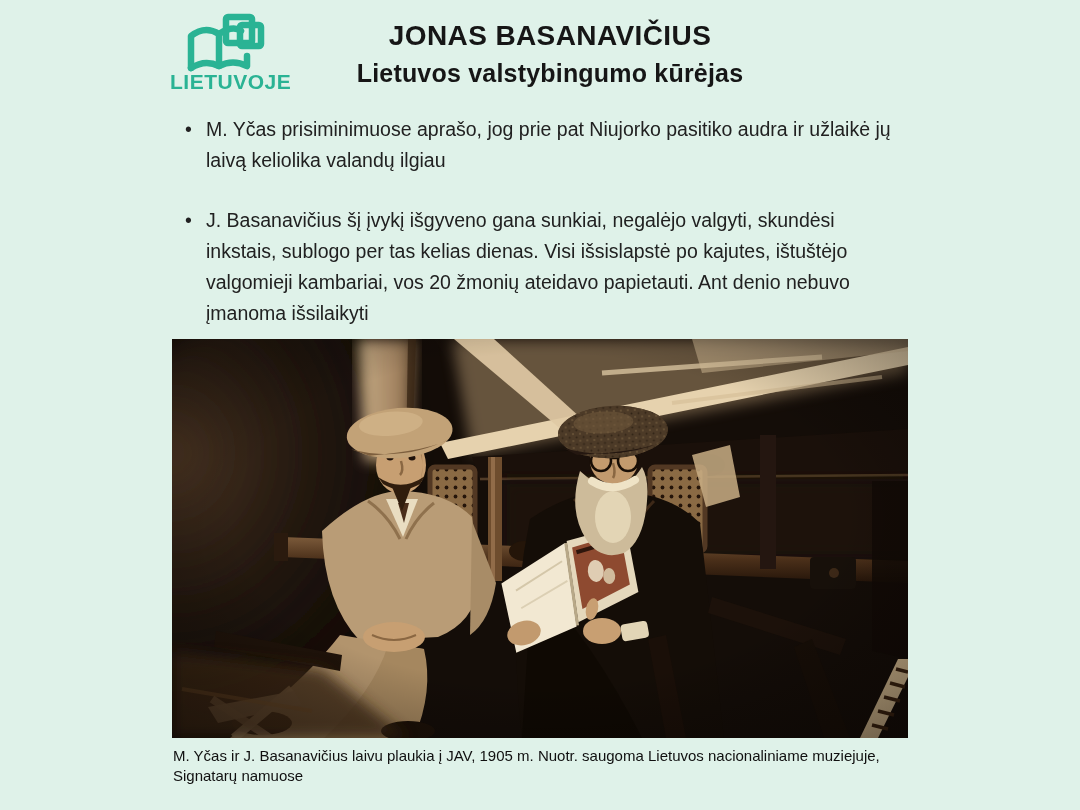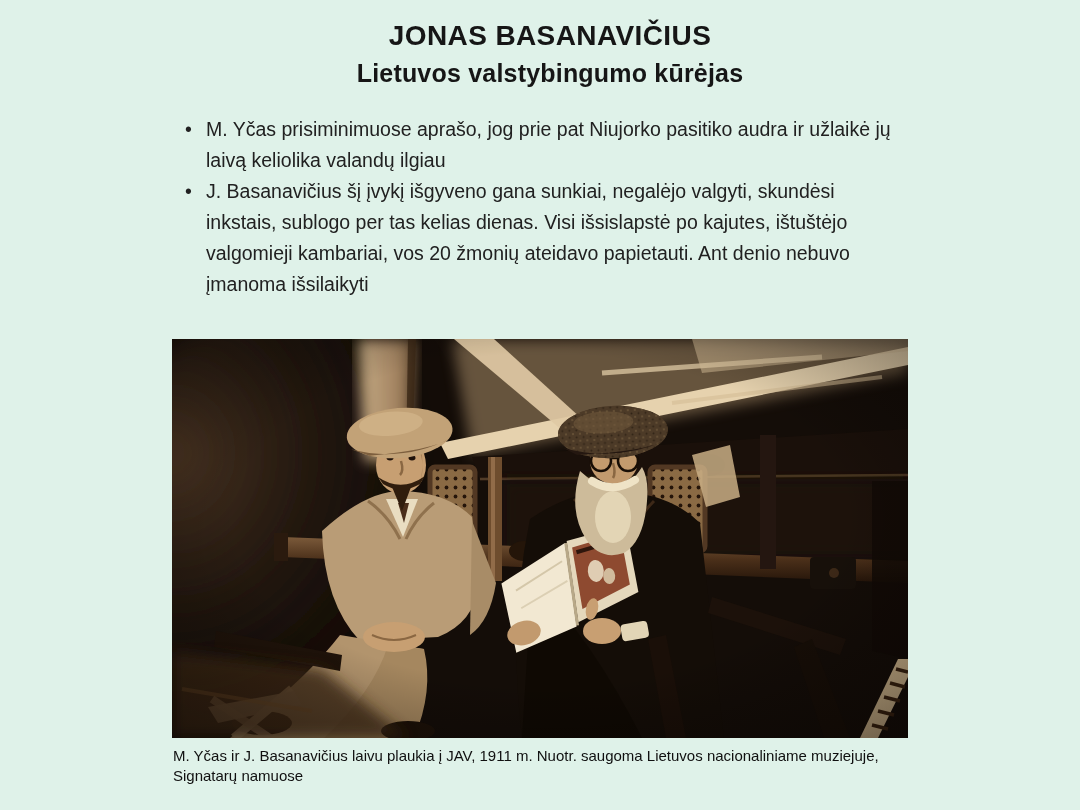--- a/index.html
+++ b/index.html
@@ -27,40 +27,50 @@
     margin:7px 0 0 0;font-size:25px;font-weight:700;letter-spacing:.2px;
     color:var(--heading,#161616);
   }
   
   .bullets{position:absolute;left:183px;top:114px;width:722px;
     list-style:none;margin:0;padding:0;}
   .bullets li{
     position:relative;padding-left:23px;
     font-size:19.5px;line-height:31px;color:var(--body-text,#212121);
   }
-  .bullets li + li{}
+  .bullets li + li{margin-top:29px;}
   .bullets li::before{
     content:"\2022";position:absolute;left:2px;top:0;
     font-size:19.5px;line-height:31px;color:var(--body-text,#212121);
   }
   .bullets strong{font-weight:400;}
   
   .photo{position:absolute;left:172px;top:339px;width:736px;height:399px;margin:0;}
   .photo svg{display:block;width:736px;height:399px;}
   
   .caption{
     position:absolute;left:173px;top:746px;width:762px;margin:0;
     font-size:15px;line-height:20px;color:#101010;
   }
 </style>
 </head>
 <body>
 
 <div class="page">
 
+  <div class="logo">
+    <svg class="logo-icon" width="82" height="64" viewBox="0 0 82 64" fill="none" stroke="#2ab394" stroke-width="6.5" stroke-linecap="round" stroke-linejoin="round">
+      <path d="M8 56 V24 Q22 13 36 22 Q50 13 58 19"></path>
+      <path d="M8 56 Q22 47 36 54 Q50 47 64 54 V44"></path>
+      <path d="M36 22 V54"></path>
+      <rect x="43" y="5" width="26" height="26" rx="2"></rect>
+      <rect x="57" y="13" width="21" height="21" rx="2"></rect>
+    </svg>
+    <span class="logo-label">LIETUVOJE</span>
+  </div>
 
   <div class="header">
     <h1 class="title">JONAS BASANAVIČIUS</h1>
     <h2 class="subtitle">Lietuvos valstybingumo kūrėjas</h2>
   </div>
 
   <ul class="bullets">
     <li>
       <strong>M. Yčas prisiminimuose aprašo</strong><span>, jog prie pat Niujorko pasitiko audra ir užlaikė jų laivą keliolika valandų ilgiau</span>
     </li>
@@ -241,15 +251,15 @@
         <line x1="712" y1="358" x2="728" y2="362" stroke="#3a2310" stroke-width="3.5"></line>
         <line x1="706" y1="372" x2="722" y2="376" stroke="#3a2310" stroke-width="3.5"></line>
         <line x1="700" y1="386" x2="716" y2="390" stroke="#3a2310" stroke-width="3.5"></line>
       </g>
 
       <polygon points="700,142 736,142 736,320 700,312" fill="#120b06" opacity=".85"></polygon>
       <rect width="736" height="399" fill="url(#vign)"></rect>
     </svg>
   </figure>
 
-  <p class="caption">M. Yčas ir J. Basanavičius laivu plaukia į JAV, 1911 m. Nuotr. saugoma Lietuvos nacionaliniame muziejuje, Signatarų namuose</p>
+  <p class="caption">M. Yčas ir J. Basanavičius laivu plaukia į JAV, 1905 m. Nuotr. saugoma Lietuvos nacionaliniame muziejuje, Signatarų namuose</p>
 
 </div>
 
 </body></html>

